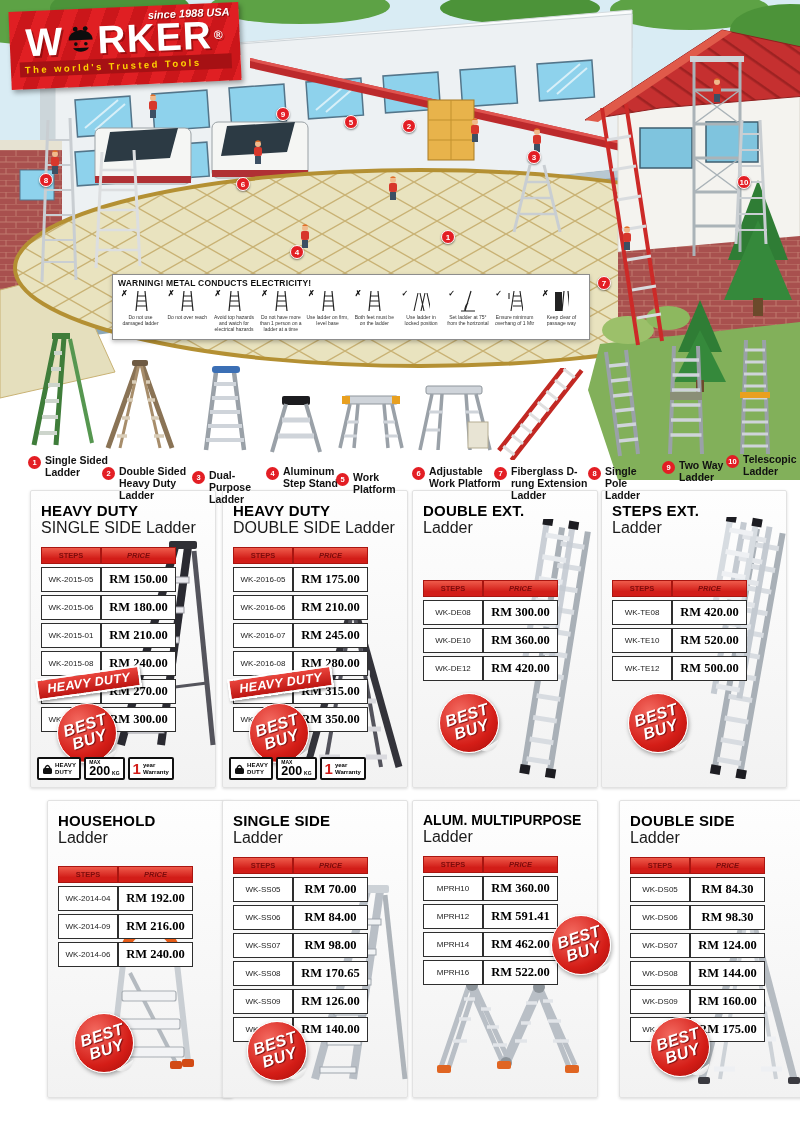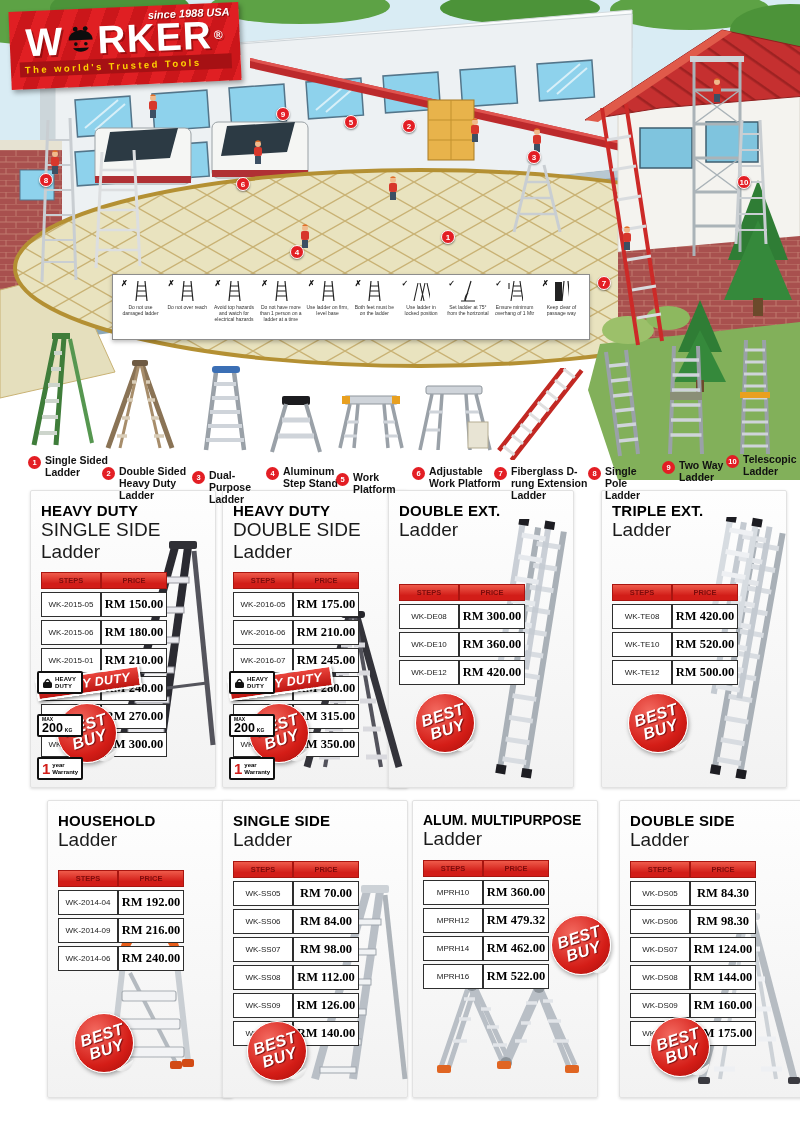--- a/index.html
+++ b/index.html
@@ -42,49 +42,49 @@
   .ptype { position:absolute; z-index:5; }
   .plbl { position:absolute; display:flex; gap:4px; align-items:flex-start; z-index:5; }
   .pnum { flex:0 0 13px; width:13px; height:13px; border-radius:50%; background:#e31e24; color:#fff;
           font-size:7.5px; font-weight:bold; display:flex; align-items:center; justify-content:center; margin-top:1px; }
   .pname { font-size:10.5px; font-weight:bold; color:#111; line-height:1.12; }
 
   
   .card { position:absolute; width:186px; height:298px; background:linear-gradient(#fefefe,#f2f2f2);
           border:1px solid #e2e2e2; border-radius:2px; box-shadow:0 1px 3px rgba(0,0,0,.14); padding:12px 8px 8px 10px; }
   .card h2 .t1 { display:block; font-size:15px; font-weight:bold; color:#000; letter-spacing:.2px; line-height:1.05; }
-  .card h2 .t2 { display:block; font-size:19px; font-weight:normal; color:#1a1a1a; line-height:1.15; }
+  .card h2 .t2 { display:block; font-size:16px; font-weight:normal; color:#1a1a1a; line-height:1.15; }
   .card.c7 h2 .t1 { font-size:14px; letter-spacing:0; }
   .card table { border-collapse:separate; border-spacing:0 3px; margin-top:7px; position:relative; z-index:2; }
   .card.gap-lg table { margin-top:40px; }
   .card.gap-md table { margin-top:16px; }
   .card th { background:linear-gradient(#ef5b4b 0%,#d21d18 70%); color:#7c0b0b; font-size:7.5px; font-weight:bold;
              border:1px solid #a91510; padding:3px 0;margin-top:15px; }
   .card th:first-child { width:60px; }
-  .card th:last-child  { width:66px; }
+  .card th:last-child  { width:75px;font-style:italic; }
   .card td { background:#fff; border:1px solid #2e2e2e; text-align:center; font-size:8px; color:#222; padding:4px 2px; }
   .card td:last-child { font-family:"Liberation Serif", serif; font-size:12.5px; font-weight:bold; color:#000; }
   .cimg { position:absolute; z-index:1; }
 
   
   .ribbon { position:absolute; left:5px; top:181px; transform:rotate(-8deg); z-index:3;
             background:linear-gradient(#ea453d,#bd1511); color:#fff; font-weight:bold; font-style:italic;
             font-size:12.5px; letter-spacing:.4px; padding:2px 9px; border:2px solid #fff;
             box-shadow:1px 2px 3px rgba(0,0,0,.4); white-space:nowrap; }
   .bb { position:absolute; width:60px; height:60px; z-index:3; }
   .bb .disc { width:100%; height:100%; border-radius:50%; border:1px solid #fff;
               background:radial-gradient(circle at 35% 30%, #f36a60, #d41d17 62%, #a50e0a);
               box-shadow:1px 2px 4px rgba(0,0,0,.35); display:flex; align-items:center; justify-content:center; }
   .bb .txt { transform:rotate(-18deg); text-align:center; }
   .bb .txt i { display:block; font-style:italic; font-weight:bold; color:#fff; font-size:16px; line-height:.92;
                text-shadow:1px 1px 1px #7a0b0b; letter-spacing:.5px; }
   .bb::after { content:""; position:absolute; right:2px; bottom:1px; width:14px; height:14px;
                background:linear-gradient(135deg, rgba(255,255,255,0) 48%, #f4f4f4 52%, #cfcfcf);
                border-radius:0 0 10px 0; transform:rotate(12deg); }
-  .fbadges { position:absolute; left:6px; bottom:7px; display:flex; gap:20px; z-index:3;flex-direction:column; }
+  .fbadges { position:absolute; left:6px; bottom:7px; display:flex; gap:3px; z-index:3; }
   .fb { border:2px solid #101010; border-radius:2px; background:#fff; height:23px;
         display:flex; align-items:center; padding:0 3px; gap:2px; }
   .fb .two { display:flex; flex-direction:column; justify-content:center; }
   .fb .two b { font-size:6px; line-height:1.1; color:#000; letter-spacing:.2px; }
   .fb .max { font-size:5px; font-weight:bold; line-height:1; }
   .fb .big { font-size:12.5px; font-weight:bold; line-height:1; color:#000; }
   .fb .kg { font-size:5px; font-weight:bold; align-self:flex-end; margin-bottom:2px; }
   .fb .one { font-size:15px; font-weight:bold; color:#d21e1a; line-height:1; }
   .fb .yr span { font-size:6px; font-weight:bold; color:#000; display:block; line-height:1.1; }
 </style>
@@ -316,20 +316,21 @@
     <span class="mk" style="left:527px;top:150px">3</span>
     <span class="mk" style="left:290px;top:245px">4</span>
     <span class="mk" style="left:344px;top:115px">5</span>
     <span class="mk" style="left:236px;top:177px">6</span>
     <span class="mk" style="left:597px;top:276px">7</span>
     <span class="mk" style="left:39px;top:173px">8</span>
     <span class="mk" style="left:276px;top:107px">9</span>
     <span class="mk" style="left:737px;top:175px">10</span>
 
     <div class="warnbox">
+      <h3>WARNING! METAL CONDUCTS ELECTRICITY!</h3>
       <div class="tips">
         <div class="tip">
             <div class="glyph"><span class="mark">✗</span><svg width="16" height="24" viewBox="0 0 16 24">
                 <path d="M5 2 L3 22 M12 2 L14 22 M4.6 7 H12.4 M4.3 12 H12.8 M4 17 H13.2" stroke="#222" stroke-width="1.2" fill="none"></path>
               </svg></div>
             <div class="cap">Do not use damaged ladder</div>
           </div>
         <div class="tip">
             <div class="glyph"><span class="mark">✗</span><svg width="16" height="24" viewBox="0 0 16 24">
                 <path d="M5 2 L3 22 M12 2 L14 22 M4.6 7 H12.4 M4.3 12 H12.8 M4 17 H13.2" stroke="#222" stroke-width="1.2" fill="none"></path>
@@ -660,21 +661,21 @@
       <div class="fb">
           <span class="one">1</span>
           <span class="two yr">
             <span>year</span>
             <span>Warranty</span>
           </span>
         </div>
     </div>
   </section>
 
-  <section class="card gap-lg" style="left:388px;top:490px">
+  <section class="card gap-lg" style="left:412px;top:490px">
     <h2>
         <span class="t1">DOUBLE EXT.</span>
         <span class="t2">Ladder</span>
       </h2>
     <table>
       <thead>
           <tr>
             <th>STEPS</th>
             <th>PRICE</th>
           </tr>
@@ -711,21 +712,21 @@
           <div class="txt">
             <i>BEST</i>
             <i>BUY</i>
           </div>
         </div>
       </div>
   </section>
 
   <section class="card gap-lg" style="left:601px;top:490px">
     <h2>
-        <span class="t1">TRIPLE EXT.</span>
+        <span class="t1">STEPS EXT.</span>
         <span class="t2">Ladder</span>
       </h2>
     <table>
       <thead>
           <tr>
             <th>STEPS</th>
             <th>PRICE</th>
           </tr>
         </thead>
       <tbody>
@@ -837,21 +838,21 @@
           <tr>
             <td>WK-SS06</td>
             <td>RM 84.00</td>
           </tr>
           <tr>
             <td>WK-SS07</td>
             <td>RM 98.00</td>
           </tr>
           <tr>
             <td>WK-SS08</td>
-            <td>RM 112.00</td>
+            <td>RM 170.65</td>
           </tr>
           <tr>
             <td>WK-SS09</td>
             <td>RM 126.00</td>
           </tr>
           <tr>
             <td>WK-SS10</td>
             <td>RM 140.00</td>
           </tr>
         </tbody>
@@ -892,21 +893,21 @@
             <th>PRICE</th>
           </tr>
         </thead>
       <tbody>
           <tr>
             <td>MPRH10</td>
             <td>RM 360.00</td>
           </tr>
           <tr>
             <td>MPRH12</td>
-            <td>RM 479.32</td>
+            <td>RM 591.41</td>
           </tr>
           <tr>
             <td>MPRH14</td>
             <td>RM 462.00</td>
           </tr>
           <tr>
             <td>MPRH16</td>
             <td>RM 522.00</td>
           </tr>
         </tbody>

